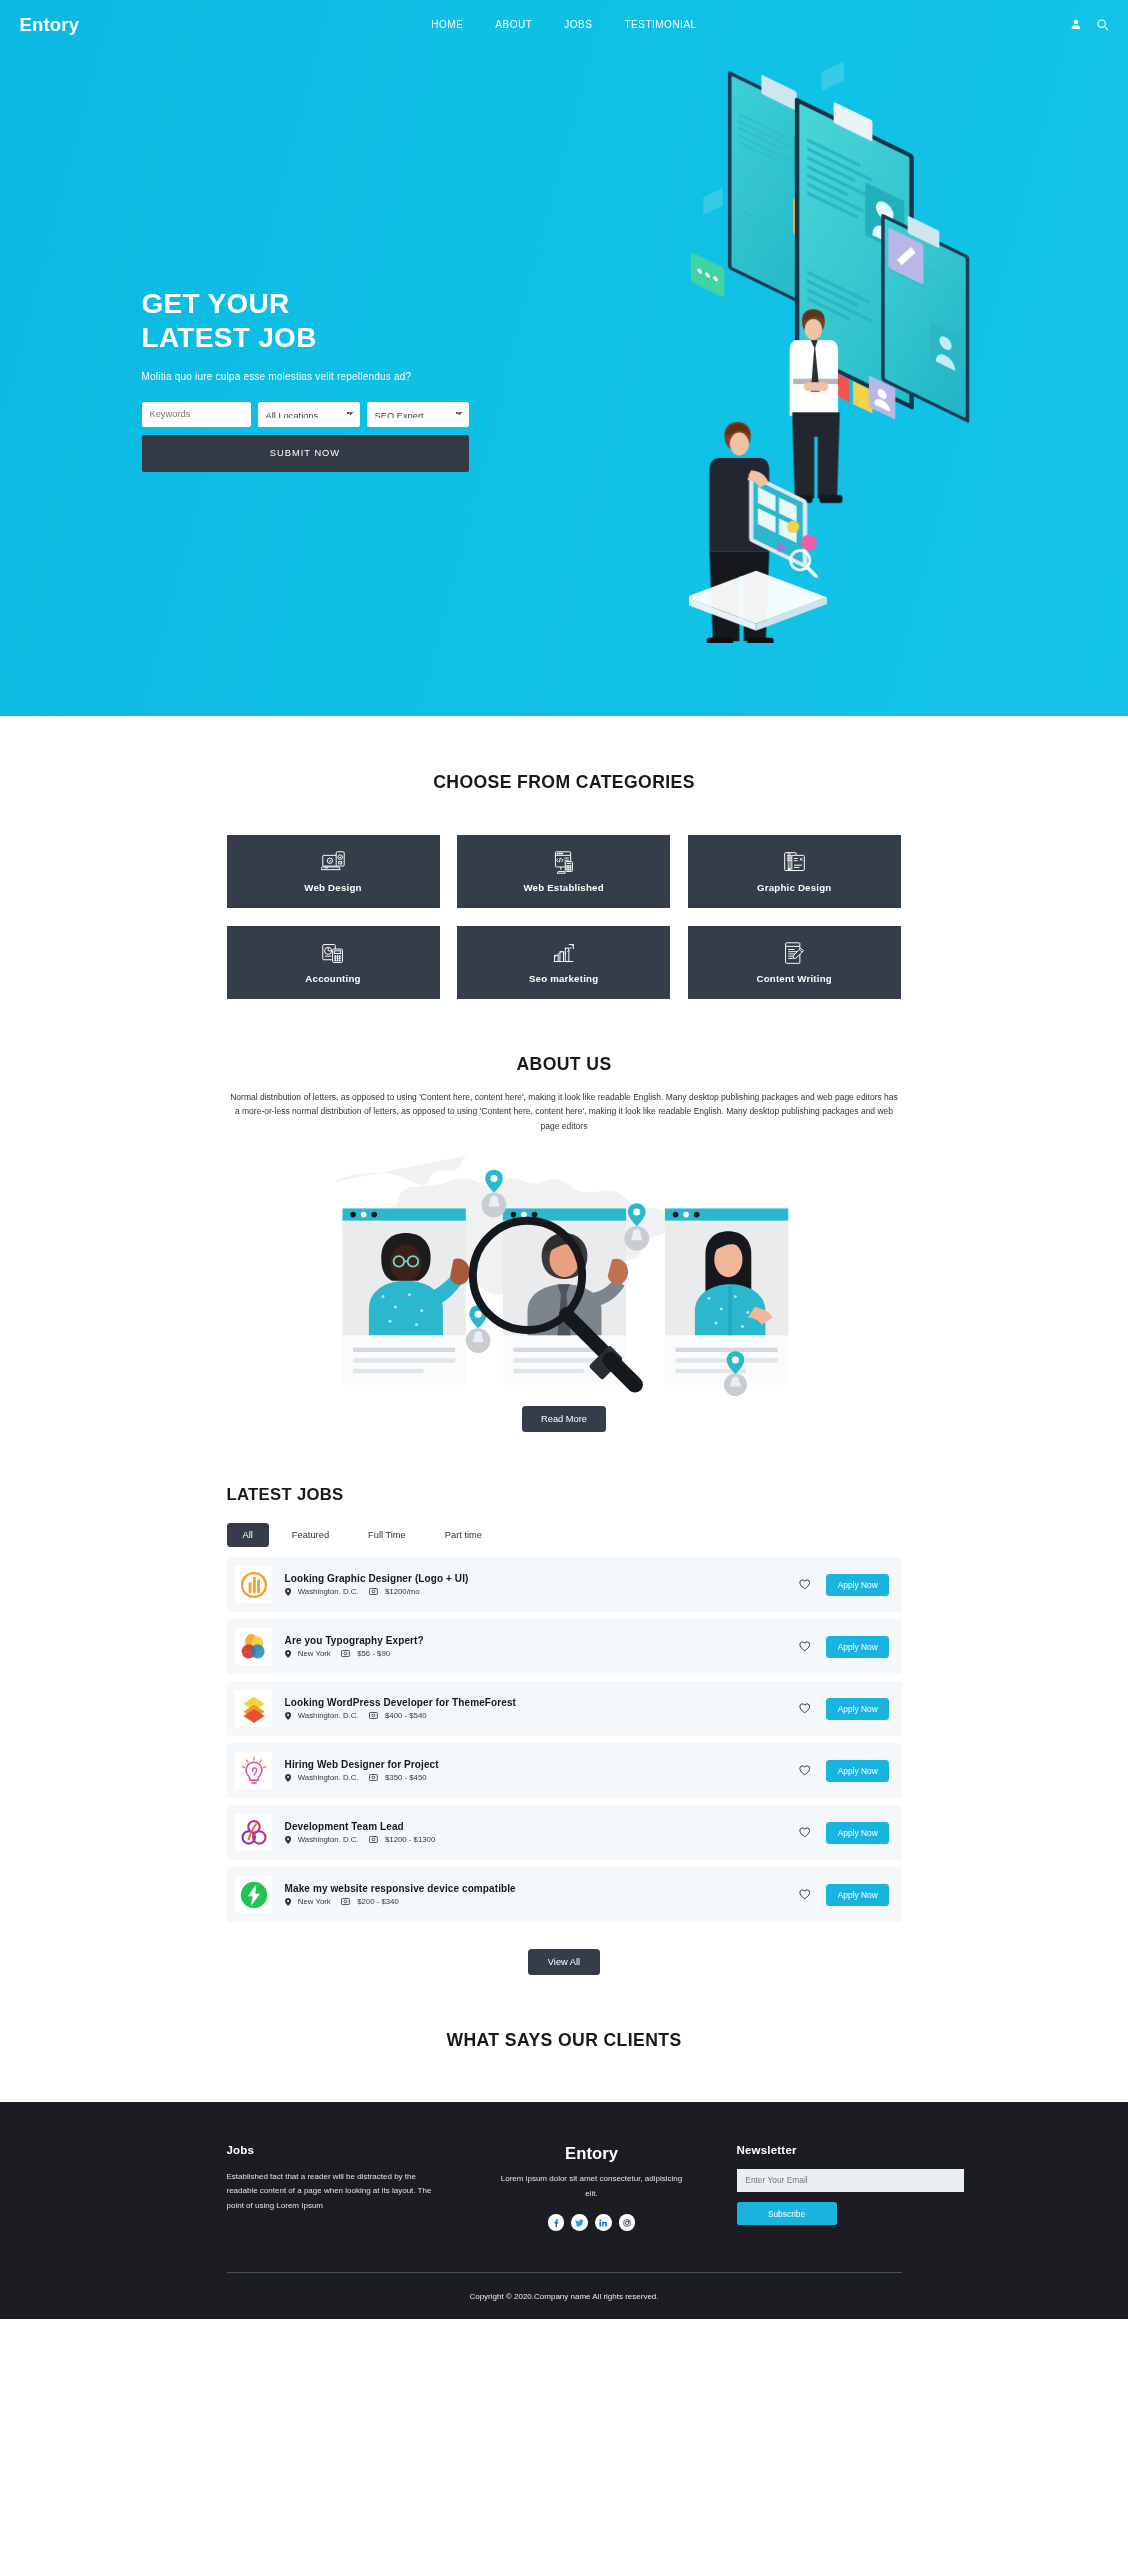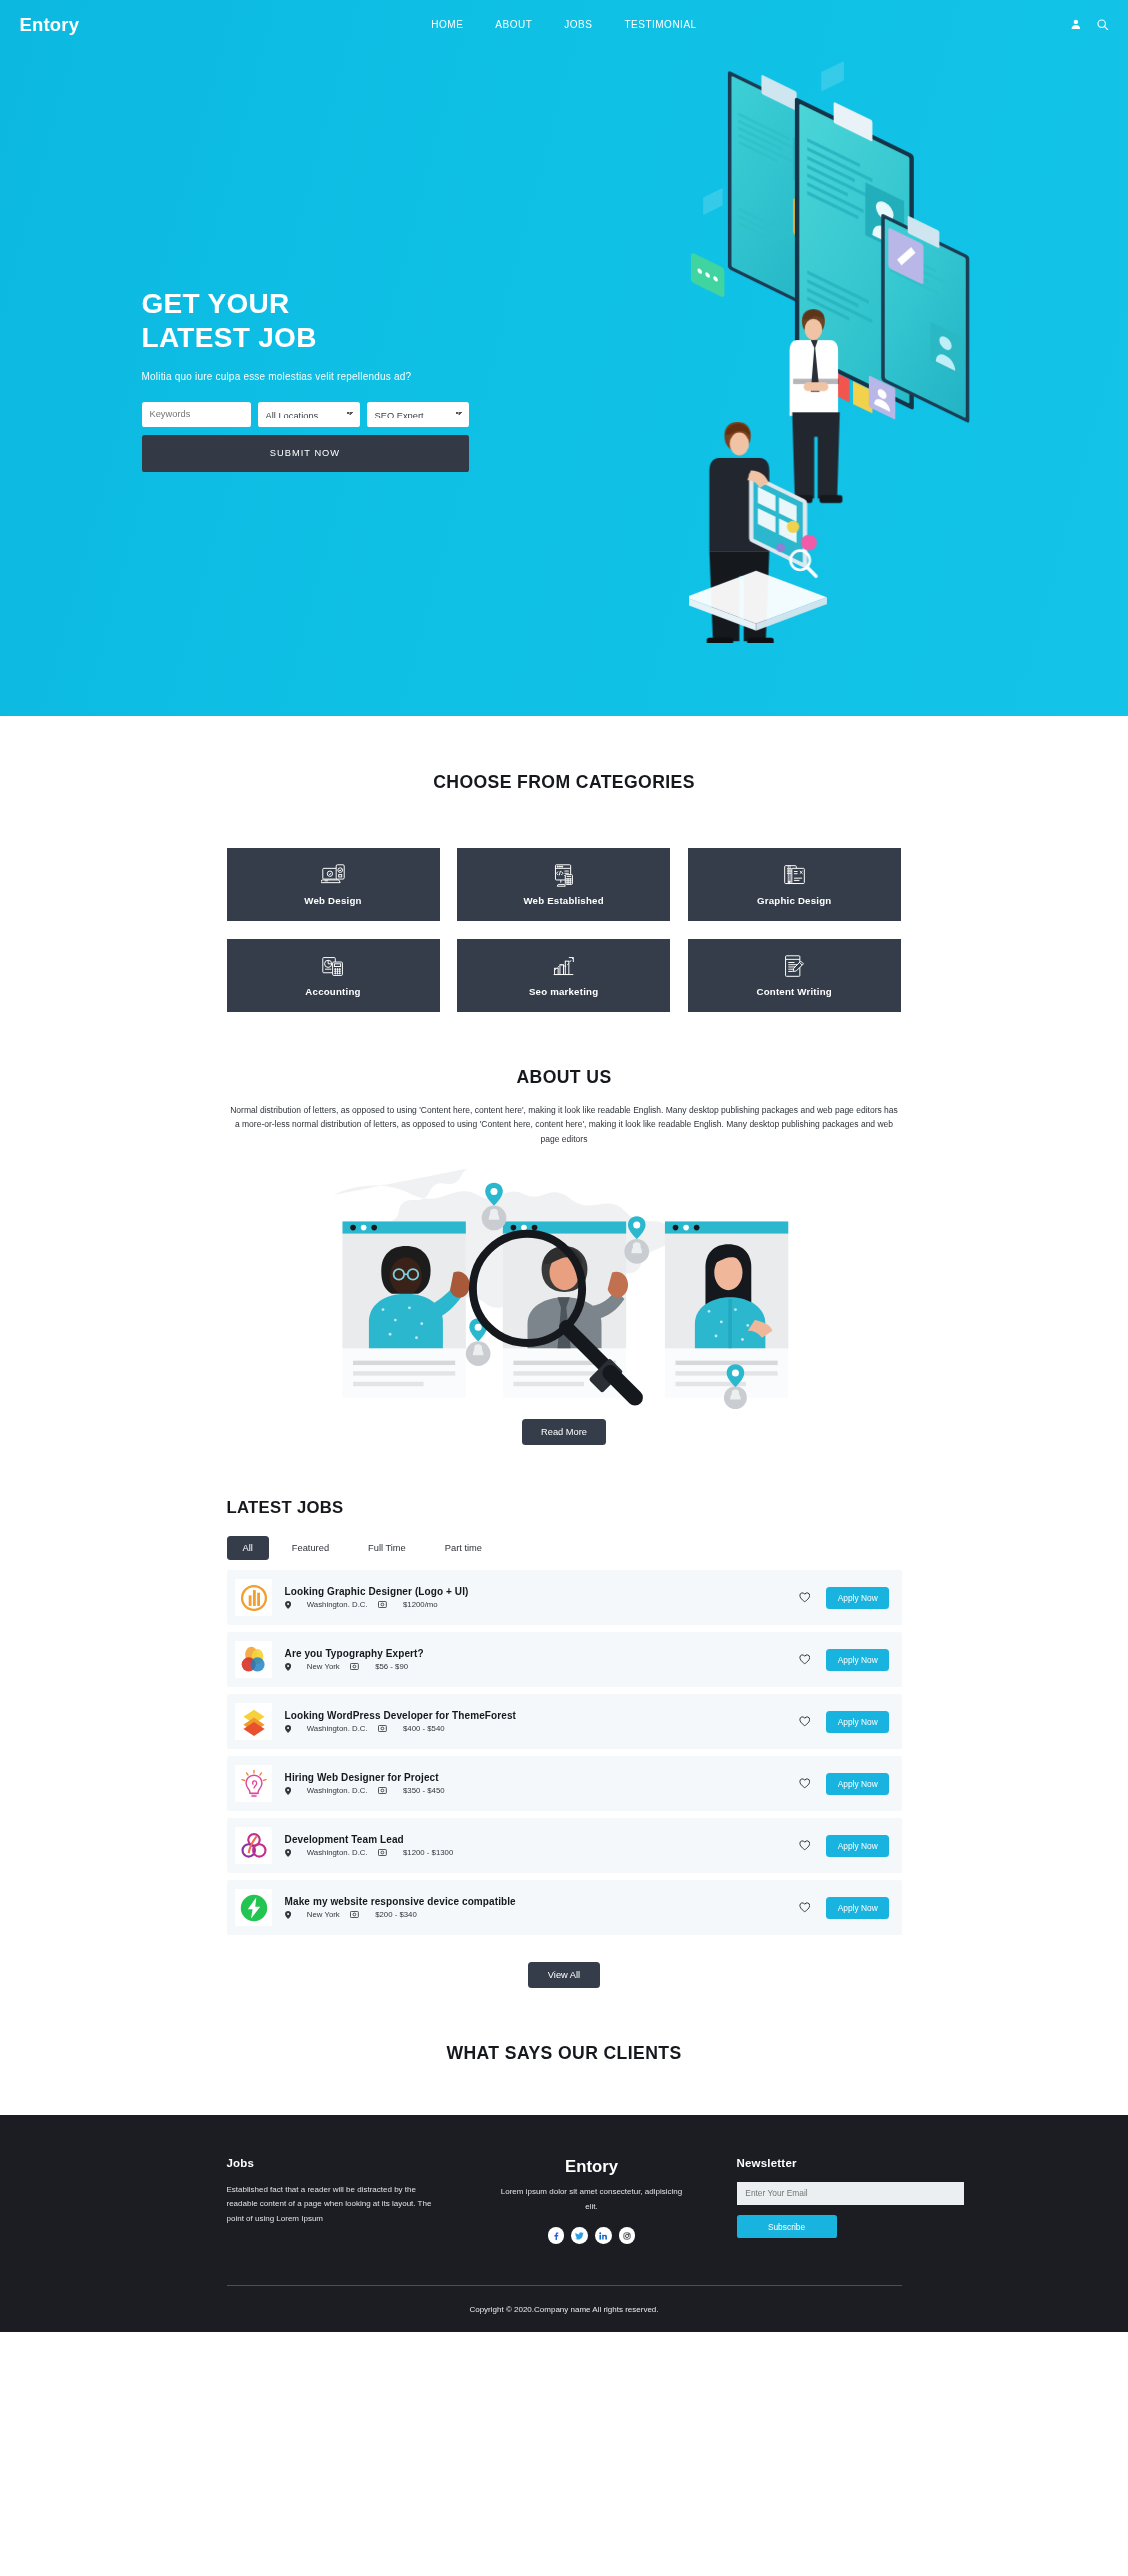--- a/index.html
+++ b/index.html
@@ -128,21 +128,21 @@
     font-size: 17.6px;
     font-weight: bold;
     letter-spacing: 0.4px;
     color: #15181d;
   }
 
   
   .categories { padding-top: 56px; }
   .cat-grid {
     width: 675px;
-    margin: 55px auto 0;
+    margin: 42px auto 0;
     display: grid;
     grid-template-columns: repeat(3, 213px);
     gap: 17.6px 17.6px;
   }
   .cat-card {
     height: 73px;
     background: #343d49;
     display: flex;
     flex-direction: column;
     align-items: center;
@@ -213,21 +213,21 @@
   .job-info { flex: 1; padding-left: 12.3px; }
   .job-title { font-size: 10px; font-weight: bold; color: #15181d; letter-spacing: 0.1px; }
   .job-meta {
     margin-top: 3.5px;
     display: flex;
     align-items: center;
     gap: 10.6px;
     font-size: 7.8px;
     color: #32363d;
   }
-  .job-meta span { display: inline-flex; align-items: center; gap: 16px; }
+  .job-meta span { display: inline-flex; align-items: center; gap: 7px; }
   .job-actions { display: flex; align-items: center; gap: 16px; }
   .heart-btn { background: none; border: none; cursor: pointer; padding: 0; line-height: 0; }
   .apply-btn {
     background: #18b3de;
     color: #ffffff;
     border: none;
     border-radius: 3.5px;
     font-family: "Liberation Sans", sans-serif;
     font-size: 8.4px;
     padding: 6.2px 11.5px;

